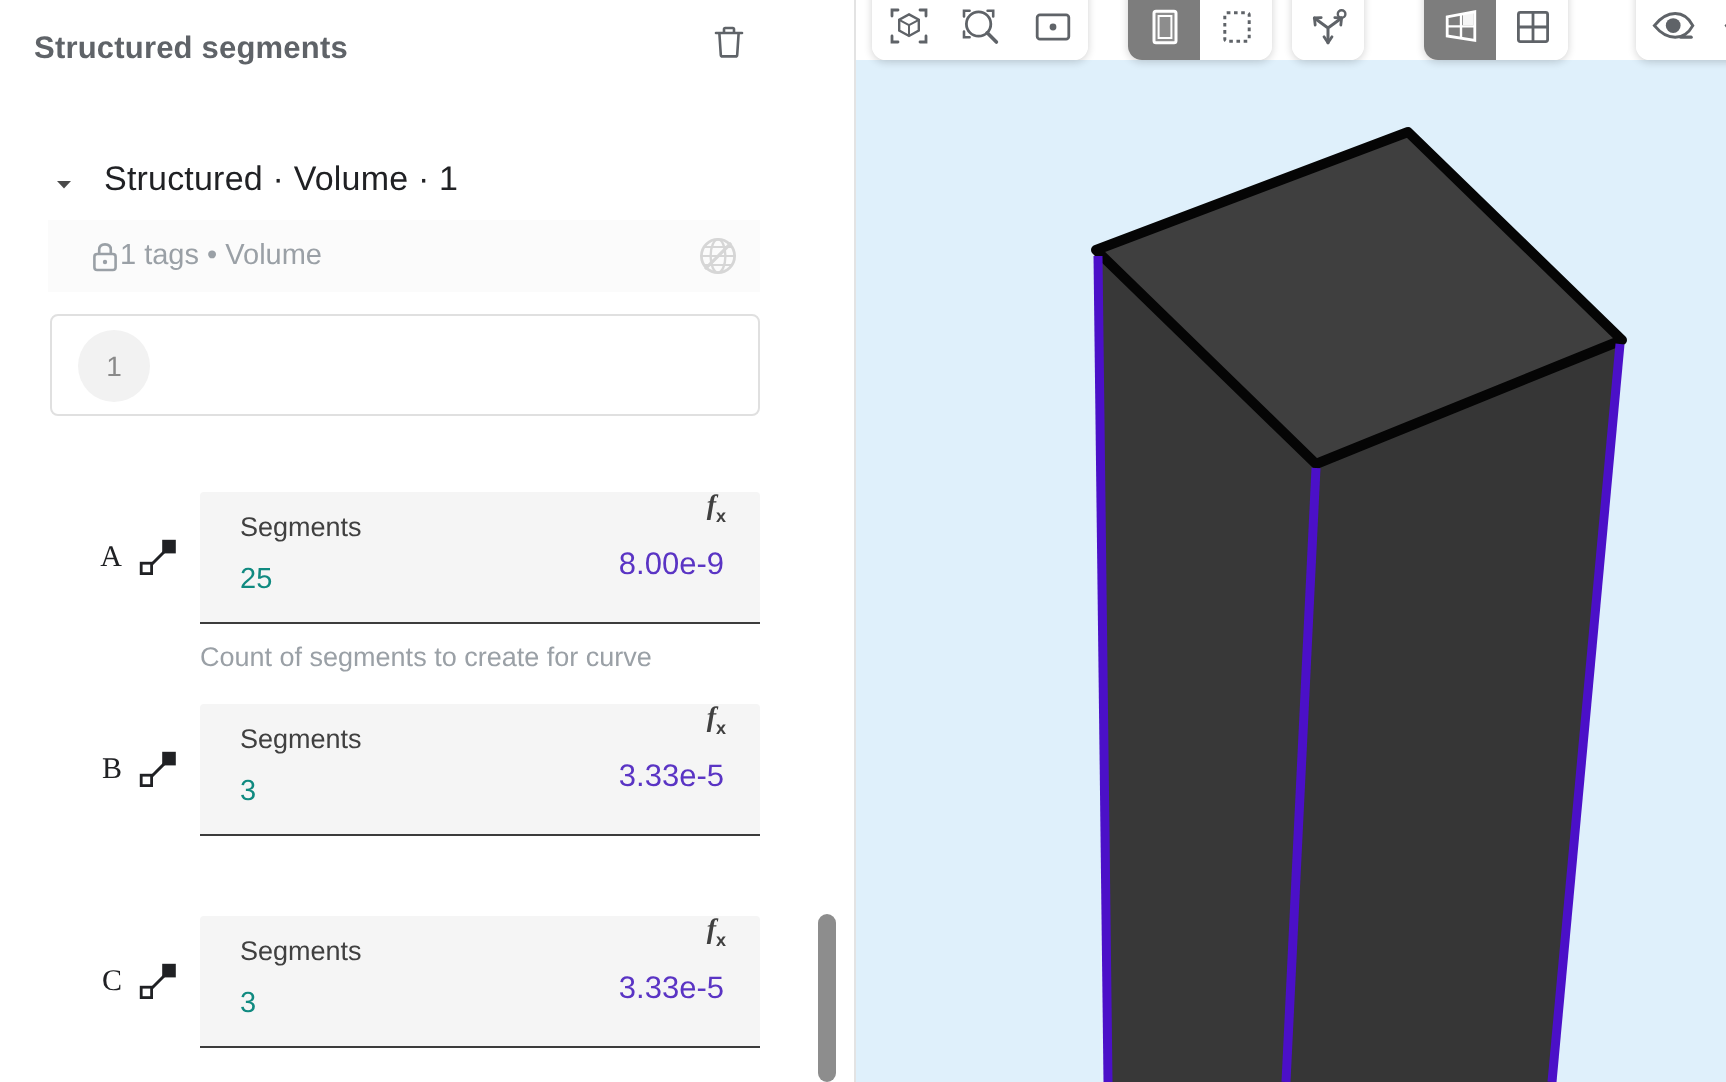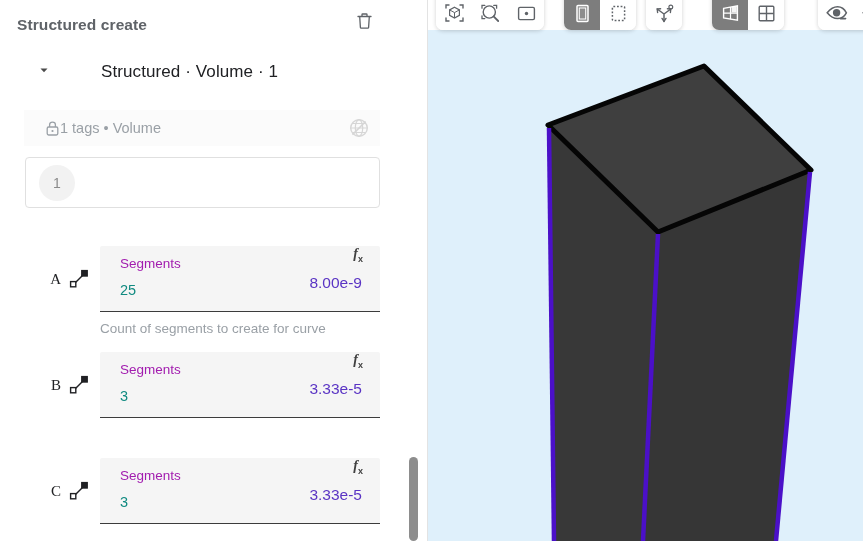--- a/index.html
+++ b/index.html
@@ -32,26 +32,25 @@
     left: 17px; top: 16px;
     font-size: 15.5px;
     font-weight: bold;
     color: #5f6368;
     letter-spacing: 0.1px;
   }
 
   
   .group-header {
     position: absolute;
-    left: 12px; top: 62px;
+    left: 0; top: 62px;
     width: 400px;
     height: 38px;
     display: flex;
-    align-items: flex-start;
-    gap: 37px;
+    align-items: flex-end;
   }
   .caret {
     width: 16px; height: 16px;
     margin-left: 24px;
     display: flex; align-items: center; justify-content: center;
     cursor: pointer;
   }
   .caret svg { display: block; }
   .group-title {
     margin-left: 12px;
@@ -148,21 +147,21 @@
     width: 280px;
     height: 66px;
     background: #f5f5f5;
     border-bottom: 1.6px solid #3c3c3c;
     border-radius: 2px 2px 0 0;
   }
   .card-label {
     position: absolute;
     left: 20px; top: 10px;
     font-size: 13.5px;
-    color: #a21caf;
+    color: #404040;
   }
   .card-value {
     position: absolute;
     left: 20px; top: 36px;
     font-size: 14.5px;
     color: #108a80;
     text-align: center;
   }
   .card-expr {
     position: absolute;
@@ -256,21 +255,21 @@
   .tool-btn.active { background: #7d7d7d; }
   .tool-btn svg { display: block; }
 </style>
 </head>
 <body>
 
 <div id="app">
 
   <div class="left-panel">
 
-    <div class="panel-title">Structured create</div>
+    <div class="panel-title">Structured segments</div>
 
     <div class="group-header">
       <span class="caret">
         <svg width="12" height="12" viewBox="0 0 12 12">
             <path d="M2.5 4.5 L9.5 4.5 L6 8.2 Z" fill="#4a4a4a"></path>
           </svg>
       </span>
       <span class="group-title"><span>Structured · Volume · 1</span></span>
     </div>
     <div class="trash-btn">

